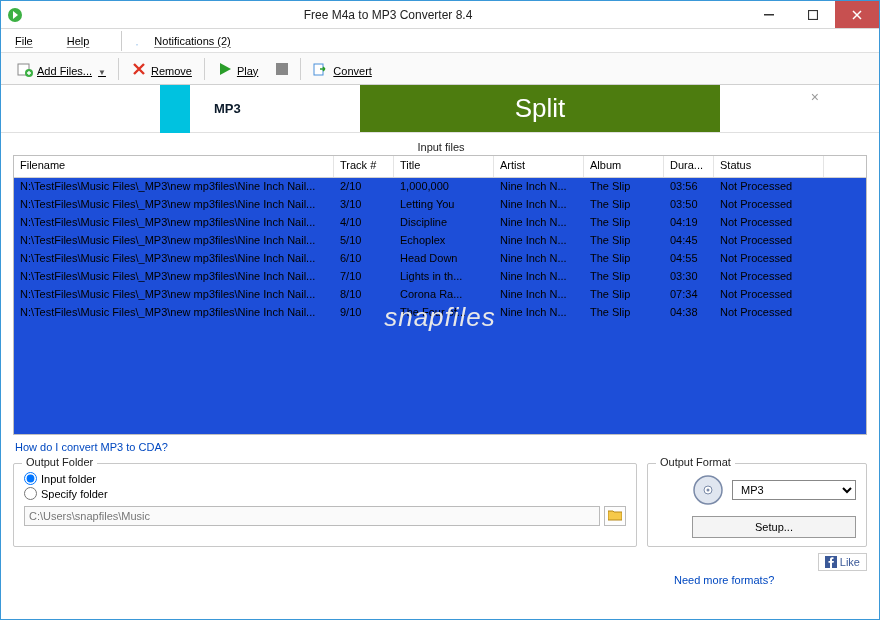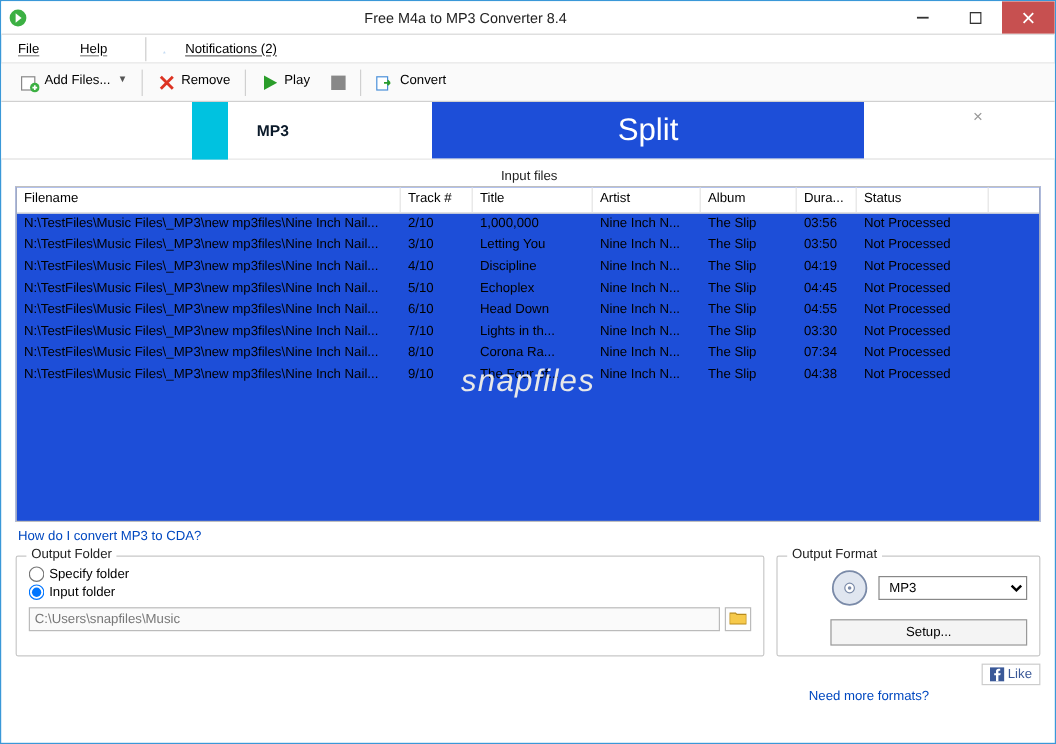--- a/index.html
+++ b/index.html
@@ -9,29 +9,29 @@
 .titlebar-title { flex: 1; text-align: center; font-size: 12px; color: #222; }
 .win-btns { display: flex; height: 100%; }
 .win-btn { width: 44px; height: 100%; display: flex; align-items: center; justify-content: center; }
 .win-btn.close { background: #c75050; color: #fff; }
 .win-btn svg { width: 10px; height: 10px; }
 .menubar { height: 24px; display: flex; align-items: center; padding: 0 8px; gap: 22px; border-bottom: 1px solid #e0e0e0; }
 .menubar span { padding: 2px 6px; text-decoration: underline; text-decoration-color: #888; text-underline-offset: 2px; }
 .menubar .notif { display: flex; align-items: center; gap: 4px; border-left: 1px solid #ccc; padding-left: 8px; margin-left: 4px; }
 .notif-icon { width: 14px; height: 14px; }
 .toolbar { height: 32px; display: flex; align-items: center; padding: 2px 8px; gap: 2px; border-bottom: 1px solid #d0d0d0; background: #fafafa; }
-.tool-btn { display: flex; align-items: flex-start; gap: 4px; padding: 3px 8px; border-radius: 2px; }
+.tool-btn { display: flex; align-items: flex-end; gap: 4px; padding: 3px 8px; border-radius: 2px; text-decoration: underline; }
 .tool-sep { width: 1px; height: 22px; background: #d0d0d0; margin: 0 2px; }
 .tool-icon { width: 16px; height: 16px; }
 .banner { height: 48px; background: #fff; display: flex; align-items: stretch; justify-content: center; position: relative; border-bottom: 1px solid #e0e0e0; }
 .banner-left { width: 200px; background: #fff; display: flex; align-items: center; position: relative; }
 .banner-left .cyan-bar { width: 30px; height: 48px; background: #00c2e0; }
 .banner-left .mp3-shape { width: 60px; height: 40px; margin-left: 24px; display: flex; align-items: center; font-weight: bold; font-size: 13px; color: #0b1a2a; position: relative; }
 .banner-left .mp3-shape::after { content:""; position:absolute; left:30px; top:-2px; width:22px; height:40px; background:#0b5f8c; transform: skewX(-12deg); z-index:-1; border-radius:0 4px 0 0;}
-.banner-right { flex: 0 0 360px; background: #1d4ed8; color: #fff; display: flex; align-items: center; justify-content: center; font-size: 26px; font-weight: 300; }
+.banner-right { flex: 0 0 360px; background: #4d7c0f; color: #fff; display: flex; align-items: center; justify-content: center; font-size: 26px; font-weight: 300; }
 .banner-close { position: absolute; right: 60px; top: 4px; color: #999; font-size: 14px; cursor: pointer; }
 .content { padding: 6px 12px 4px; }
 .group-label { font-size: 11px; color: #222; margin: 2px 0 2px 2px; text-align: center; }
 .file-table { border: 1px solid #bfbfbf; width: 100%; height: 280px; background: #1d4ed8; overflow: hidden; position: relative; }
 .table-header { display: flex; height: 22px; border-bottom: 1px solid #d0d0d0; background: #fff; }
 .th { padding: 3px 6px; border-right: 1px solid #e4e4e4; white-space: nowrap; overflow: hidden; text-overflow: ellipsis; }
 .col-file { width: 320px; }
 .col-track { width: 60px; }
 .col-title { width: 100px; }
 .col-artist { width: 90px; }
@@ -249,26 +249,26 @@
       </div>
     <div class="watermark">snapfiles</div>
   </div>
   <a class="help-link">How do I convert MP3 to CDA?</a>
 </div>
 
 <div class="bottom">
   <div class="fieldset output-folder">
     <div class="fieldset-title">Output Folder</div>
     <label class="radio-row">
+      <input type="radio" name="of" checked="" style="">
+      <span>Input folder</span>
+    </label>
+    <label class="radio-row">
       <input type="radio" name="of" style="">
       <span>Specify folder</span>
-    </label>
-    <label class="radio-row">
-      <input type="radio" name="of" checked="" style="">
-      <span>Input folder</span>
     </label>
     <div class="path-row">
       <input type="text" disabled="" value="C:\Users\snapfiles\Music" style="">
       <div class="browse-btn">
         <span>
           <svg width="14" height="12" viewBox="0 0 14 12">
               <path d="M0 2h5l1 1h8v8H0z" fill="#f6c94a" stroke="#b88a1a"></path>
             </svg>
         </span>
       </div>

